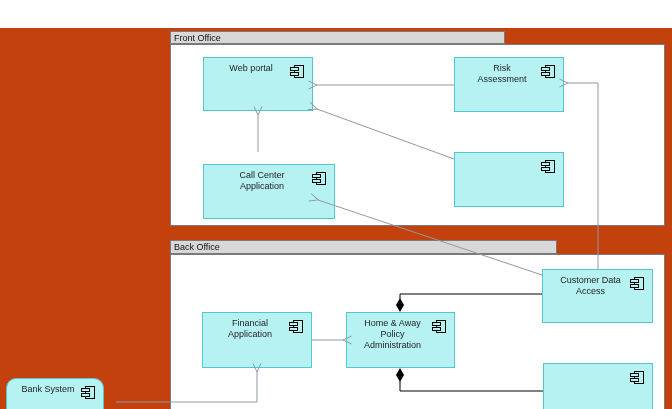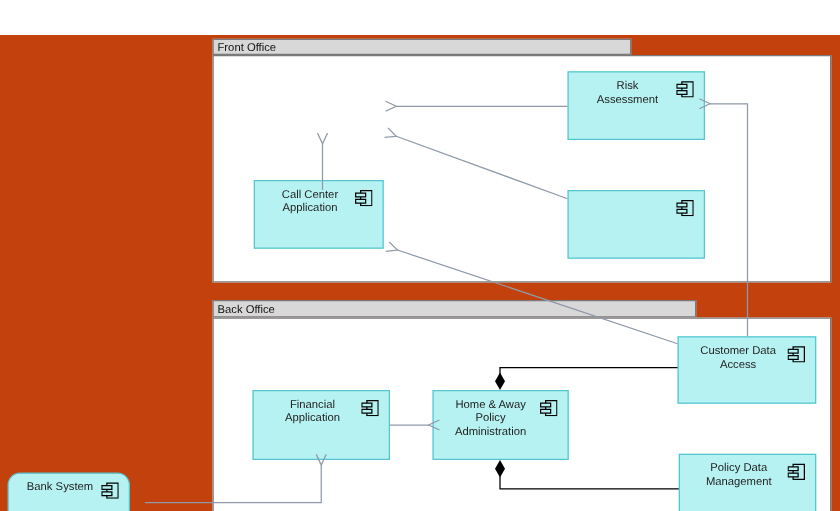--- a/index.html
+++ b/index.html
@@ -43,34 +43,44 @@
   <div class="group-body" style="left:170px;top:16px;width:495px;height:182px;"></div>
   <div class="group-header" style="left:170px;top:3px;width:335px;height:13px;">
     <span>Front Office</span>
   </div>
 
   <div class="group-body" style="left:170px;top:226px;width:495px;height:177px;"></div>
   <div class="group-header" style="left:170px;top:212px;width:387px;height:14px;">
     <span>Back Office</span>
   </div>
 
+  <div class="node" style="left:203px;top:29px;width:110px;height:54px;">
+    <span class="node-label">Web portal</span>
+    <span class="component-icon">
+      <svg width="14" height="14" viewBox="0 0 14 14">
+          <rect x="4.5" y="1.5" width="9" height="12" fill="none" stroke="#000"></rect>
+          <rect x="0.5" y="3.5" width="8" height="3" fill="#b7f2f2" stroke="#000"></rect>
+          <rect x="0.5" y="8.5" width="8" height="3" fill="#b7f2f2" stroke="#000"></rect>
+        </svg>
+    </span>
+  </div>
 
   <div class="node" style="left:454px;top:29px;width:110px;height:55px;">
     <span class="node-label">Risk
 Assessment</span>
     <span class="component-icon">
       <svg width="14" height="14" viewBox="0 0 14 14">
           <rect x="4.5" y="1.5" width="9" height="12" fill="none" stroke="#000"></rect>
           <rect x="0.5" y="3.5" width="8" height="3" fill="#b7f2f2" stroke="#000"></rect>
           <rect x="0.5" y="8.5" width="8" height="3" fill="#b7f2f2" stroke="#000"></rect>
         </svg>
     </span>
   </div>
 
-  <div class="node" style="left:203px;top:116px;width:104px;height:55px;">
+  <div class="node" style="left:203px;top:136px;width:132px;height:55px;">
     <span class="node-label">Call Center
 Application</span>
     <span class="component-icon">
       <svg width="14" height="14" viewBox="0 0 14 14">
           <rect x="4.5" y="1.5" width="9" height="12" fill="none" stroke="#000"></rect>
           <rect x="0.5" y="3.5" width="8" height="3" fill="#b7f2f2" stroke="#000"></rect>
           <rect x="0.5" y="8.5" width="8" height="3" fill="#b7f2f2" stroke="#000"></rect>
         </svg>
     </span>
   </div>
@@ -116,22 +126,20 @@
     <span class="component-icon">
       <svg width="14" height="14" viewBox="0 0 14 14">
           <rect x="4.5" y="1.5" width="9" height="12" fill="none" stroke="#000"></rect>
           <rect x="0.5" y="3.5" width="8" height="3" fill="#b7f2f2" stroke="#000"></rect>
           <rect x="0.5" y="8.5" width="8" height="3" fill="#b7f2f2" stroke="#000"></rect>
         </svg>
     </span>
   </div>
 
   <div class="node" style="left:543px;top:335px;width:110px;height:55px;">
-    <span class="node-label">Policy Data
-Management</span>
     <span class="component-icon">
       <svg width="14" height="14" viewBox="0 0 14 14">
           <rect x="4.5" y="1.5" width="9" height="12" fill="none" stroke="#000"></rect>
           <rect x="0.5" y="3.5" width="8" height="3" fill="#b7f2f2" stroke="#000"></rect>
           <rect x="0.5" y="8.5" width="8" height="3" fill="#b7f2f2" stroke="#000"></rect>
         </svg>
     </span>
   </div>
 
   <div class="node" style="left:6px;top:350px;width:98px;height:52px;border-radius:10px;">

